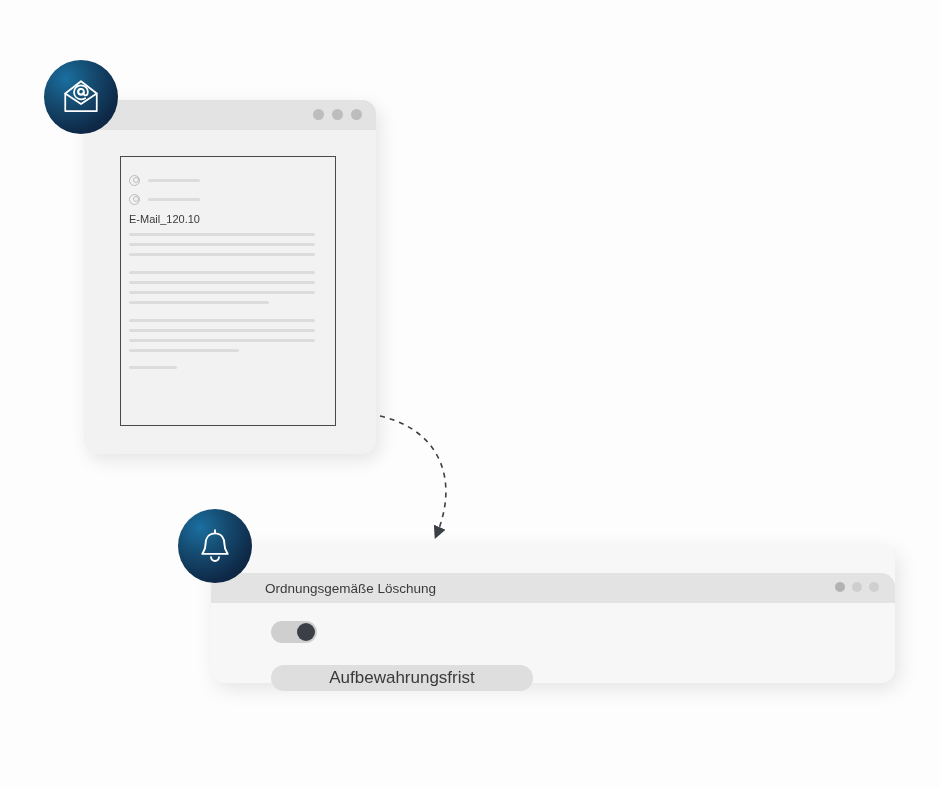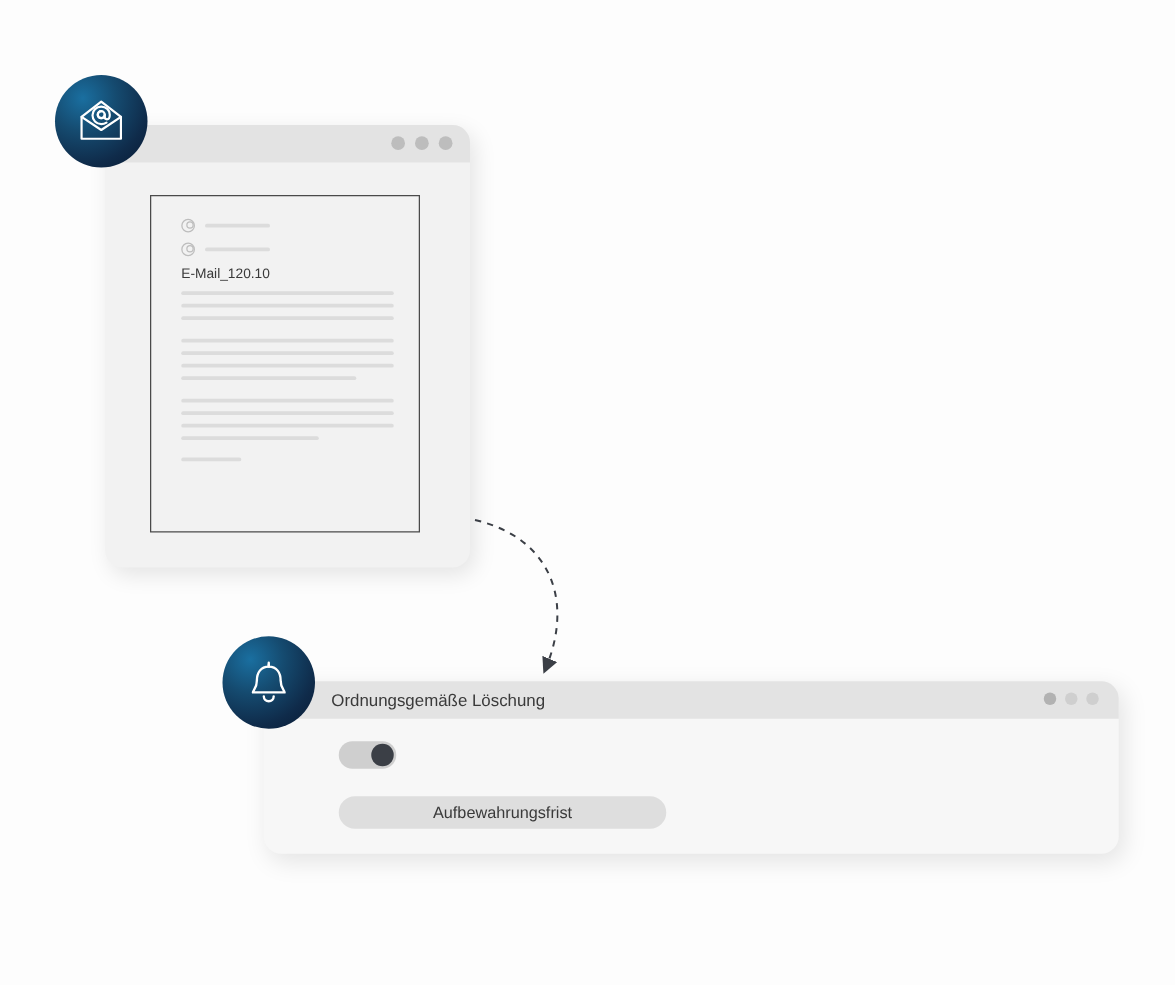--- a/index.html
+++ b/index.html
@@ -43,21 +43,21 @@
   }
 
   .doc-sheet {
     position: absolute;
     left: 36px;
     top: 56px;
     width: 216px;
     height: 270px;
     border: 1px solid #4a4a4a;
     background: #f2f2f2;
-    padding: 18px 20px 16px 24px;
+    padding: 18px 20px 16px 8px;
   }
   .doc-meta-row {
     display: flex;
     align-items: center;
     gap: 8px;
     margin-bottom: 8px;
   }
   .doc-meta-row .avatar {
     width: 11px; height: 11px;
     border: 1px solid #bdbdbd;
@@ -119,20 +119,21 @@
     box-shadow: 4px 6px 20px rgba(0,0,0,0.10);
   }
   .deletion-titlebar {
     height: 30px;
     background: #e3e3e3;
     border-radius: 14px 14px 0 0;
     display: flex;
     align-items: center;
     padding: 0 18px 0 54px;
     position: relative;
+    margin-top: 28px;
   }
   .deletion-title {
     font-size: 13.5px;
     color: #3a3a3a;
   }
   .deletion-dots {
     position: absolute;
     right: 16px;
     top: 9px;
     display: flex;
@@ -164,21 +165,21 @@
     border-radius: 50%;
   }
   .pill-row { display: flex; gap: 18px; }
   .pill {
     flex: 0 0 262px;
     height: 26px;
     line-height: 26px;
     text-align: center;
     background: #dedede;
     border-radius: 13px;
-    font-size: 13px;
+    font-size: 17px;
     color: #3a3a3a;
     cursor: pointer;
   }
 
   
   .arrow {
     position: absolute;
     left: 370px;
     top: 410px;
     pointer-events: none;

